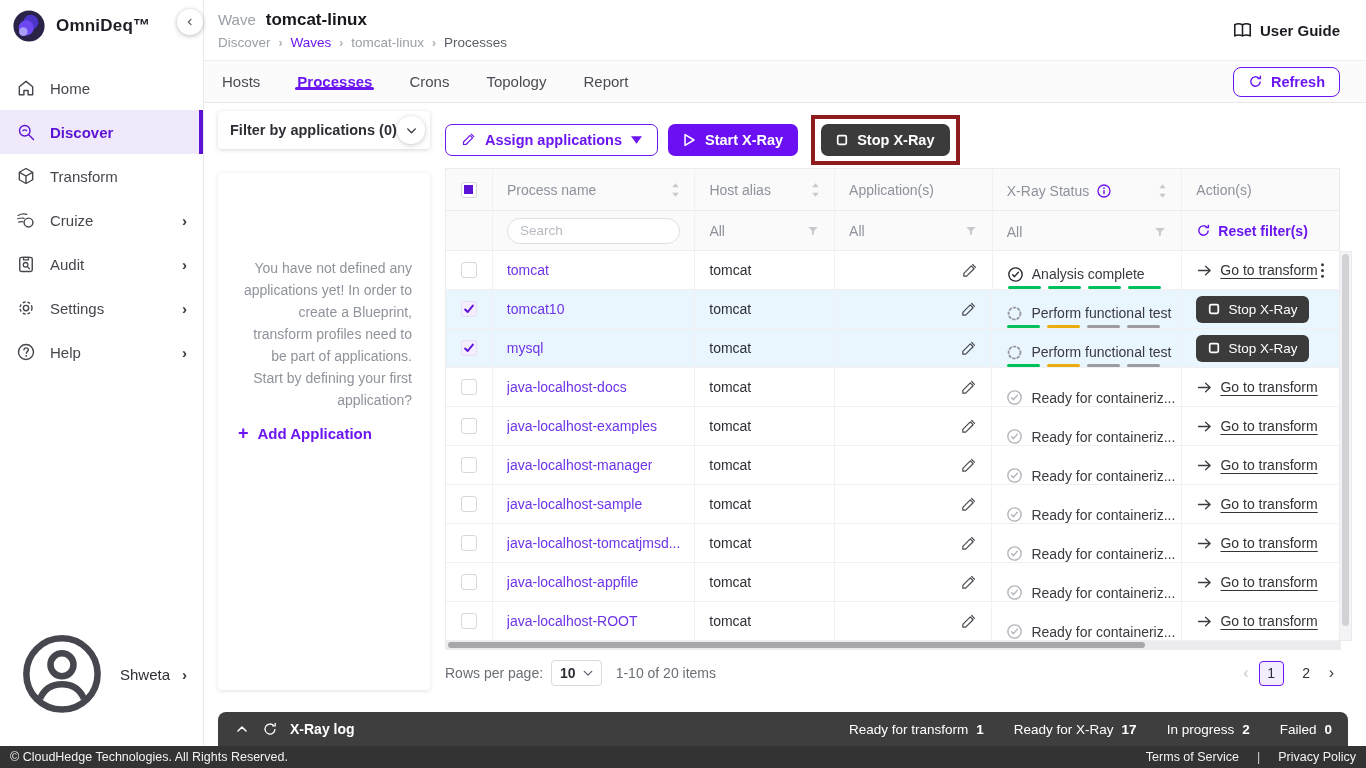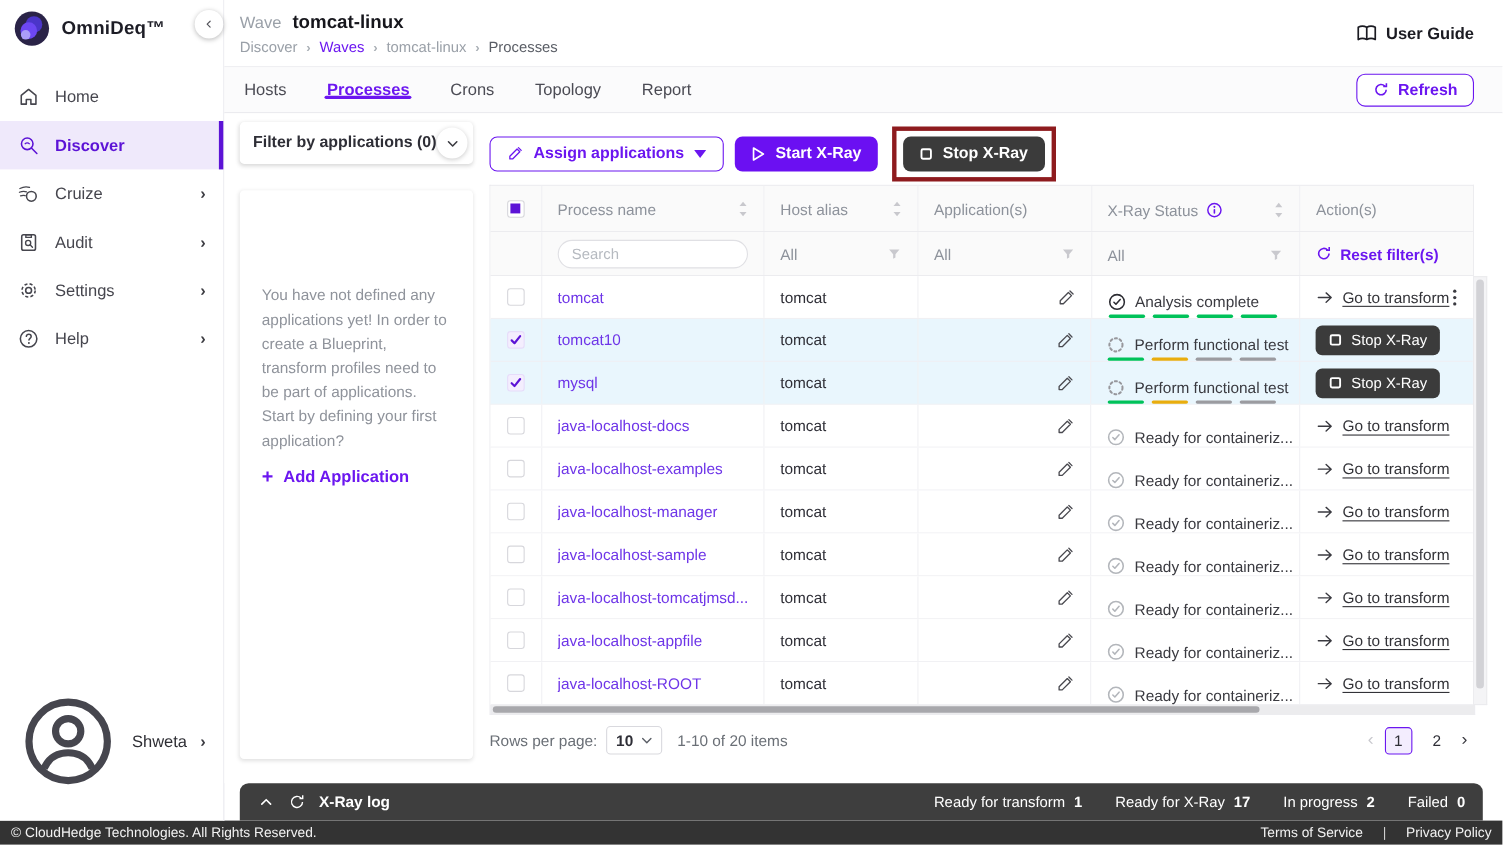--- a/index.html
+++ b/index.html
@@ -43,21 +43,21 @@
   .tab { display:flex; align-items:center; margin-right:37px; font-size:15px; color:#4b4b54; cursor:pointer; position:relative; }
   .tab.active { color:#6b16f0; font-weight:700; }
   .tab.active::after { content:''; position:absolute; left:-2px; right:-2px; bottom:0; height:3px; background:#6b16f0; border-radius:2px; }
   .refresh-btn { margin-left:auto; align-self:center; height:30px; display:inline-flex; align-items:center; gap:8px; padding:0 14px; border:1.5px solid #6b16f0; border-radius:8px; background:#fff; color:#6b16f0; font-size:14.5px; font-weight:600; cursor:pointer; }
 
   
   .content { flex:1; display:flex; gap:15px; padding:8px 14px 0 14px; background:#fff; min-height:0; }
   .filter-col { width:212px; flex:none; display:flex; flex-direction:column; padding-bottom:22px;gap:17px; }
   .filter-head { position:relative; background:#fff; border-radius:4px; box-shadow:0 1px 4px rgba(0,0,0,.16); height:38px; display:flex; align-items:center; padding:0 12px; font-size:14.5px; font-weight:600; color:#2e2e36; }
   .filter-chev-btn { position:absolute; right:5px; top:5px; width:28px; height:28px; border-radius:50%; background:#fff; border:none; box-shadow:0 1px 5px rgba(0,0,0,.22); display:flex; align-items:center; justify-content:center; cursor:pointer; }
-  .filter-body { margin-top:7px; flex:1; background:#fff; border-radius:4px; box-shadow:0 1px 4px rgba(0,0,0,.12); padding:84px 18px 0 20px; }
+  .filter-body { margin-top:7px; flex:1; background:#fff; border-radius:4px; box-shadow:0 1px 4px rgba(0,0,0,.12); padding:84px 18px 0 20px;text-align:right; }
   .filter-msg { color:#8f939b; font-size:14px; line-height:22px; }
   .add-app { display:flex; align-items:center; gap:9px; margin-top:12px; color:#6b16f0; font-size:15px; font-weight:600; cursor:pointer; }
   .plus-glyph { font-size:18px; font-weight:700; }
 
   .right-col { flex:1; min-width:0; display:flex; flex-direction:column; }
   .toolbar { height:57px; display:flex; align-items:center; gap:10px; }
   .btn { height:32px; display:inline-flex; align-items:center; gap:9px; padding:0 15px; border-radius:7px; font-size:14.5px; font-weight:600; cursor:pointer; font-family:inherit; }
   .btn-outline { background:#fff; border:1.5px solid #6b16f0; color:#6b16f0; }
   .btn-primary { background:#6b10f2; border:none; color:#fff; }
   .btn-dark { background:#3b3b3b; border:none; color:#fff; }
@@ -167,20 +167,27 @@
           </svg>
           <span class="side-label">Home</span>
         </div>
         <div class="side-item active">
           <svg class="s-ic" viewBox="0 0 24 24">
             <circle cx="10.5" cy="10.5" r="6.3" fill="none" stroke="currentColor" stroke-width="1.7"></circle>
             <path d="M15.3 15.3L21 21" stroke="currentColor" stroke-width="1.7" stroke-linecap="round"></path>
             <path d="M7.8 10.8c1.6-1.6 3.8-1.6 5.4 0" fill="none" stroke="currentColor" stroke-width="1.4"></path>
           </svg>
           <span class="side-label">Discover</span>
+        </div>
+        <div class="side-item">
+          <svg class="s-ic" viewBox="0 0 24 24">
+            <path d="M12 3l8 4.5v9L12 21l-8-4.5v-9L12 3z" fill="none" stroke="currentColor" stroke-width="1.7" stroke-linejoin="round"></path>
+            <path d="M4.2 7.7L12 12l7.8-4.3M12 12v8.8" fill="none" stroke="currentColor" stroke-width="1.7"></path>
+          </svg>
+          <span class="side-label">Transform</span>
         </div>
         <div class="side-item">
           <svg class="s-ic" viewBox="0 0 24 24">
             <circle cx="15" cy="15" r="5.3" fill="none" stroke="currentColor" stroke-width="1.7"></circle>
             <path d="M2.5 6.5c3.5-1.9 7.3-2.3 10.5-1.2M2 10.5c2.6-1 5.2-1.2 7.7-.5M3.2 14.5c1.8-.7 3.6-.8 5.1-.3" fill="none" stroke="currentColor" stroke-width="1.4" stroke-linecap="round"></path>
           </svg>
           <span class="side-label">Cruize</span>
           <span class="side-chev">›</span>
         </div>
         <div class="side-item">

